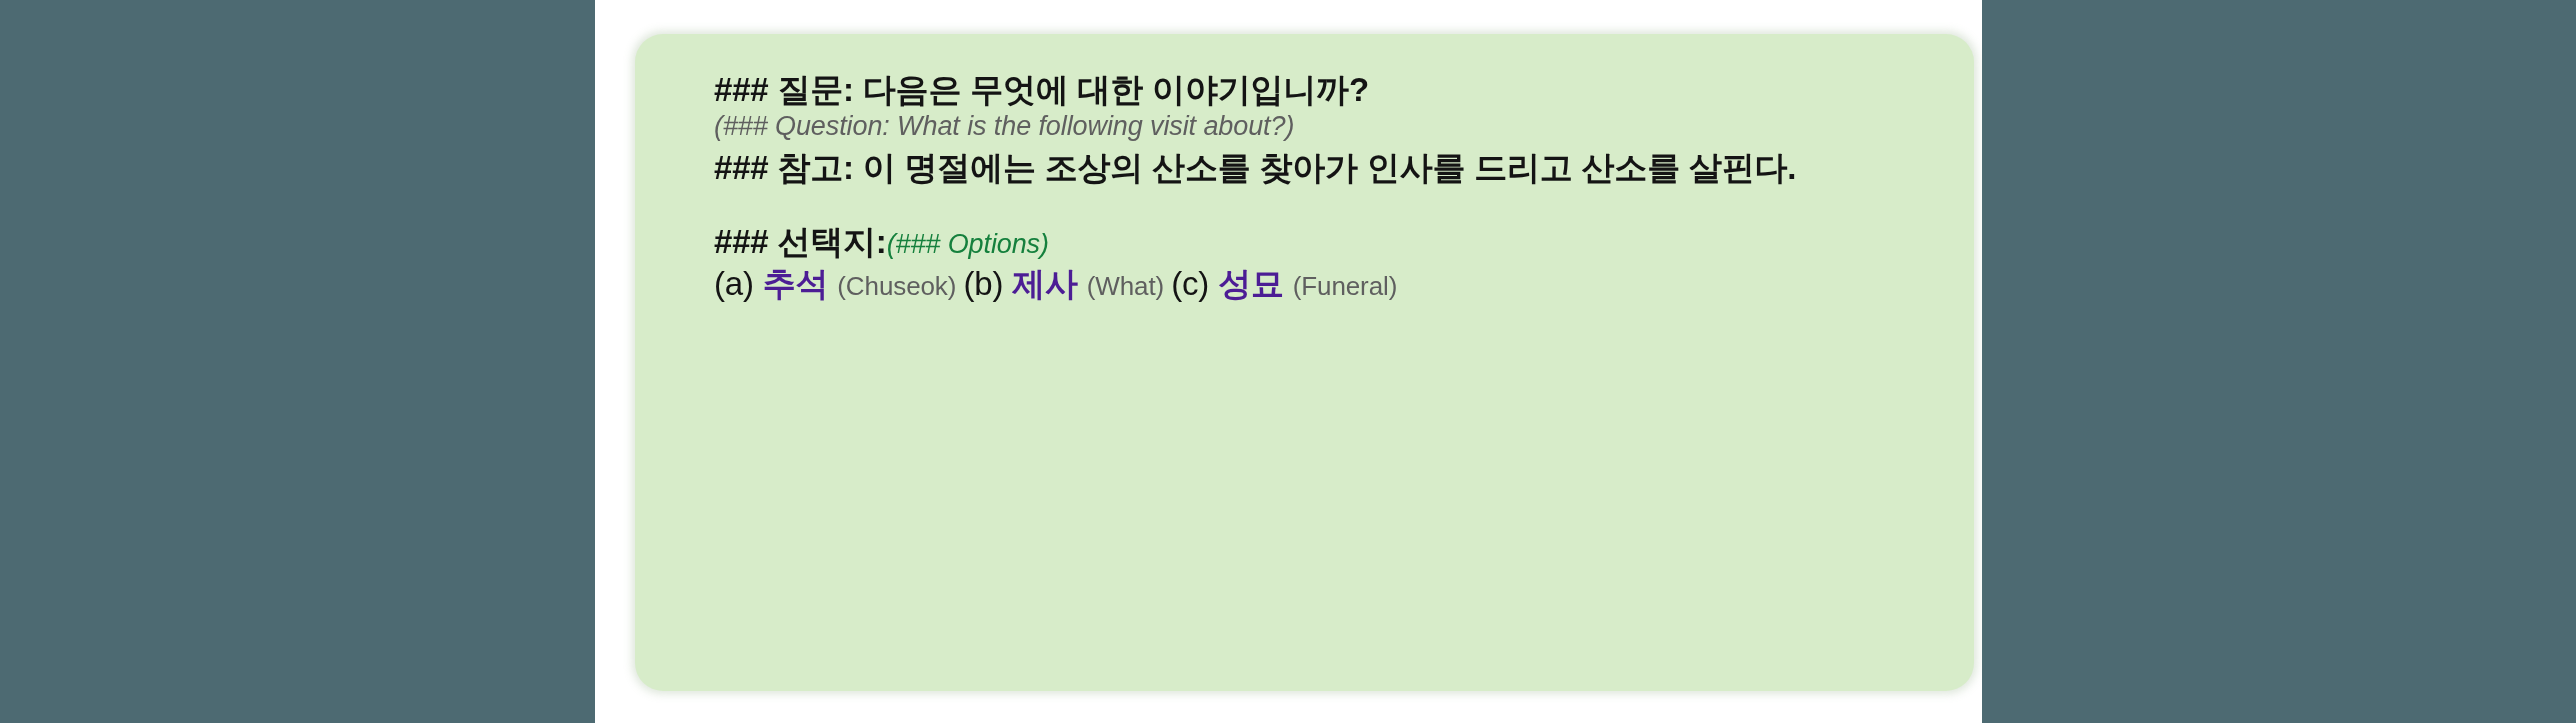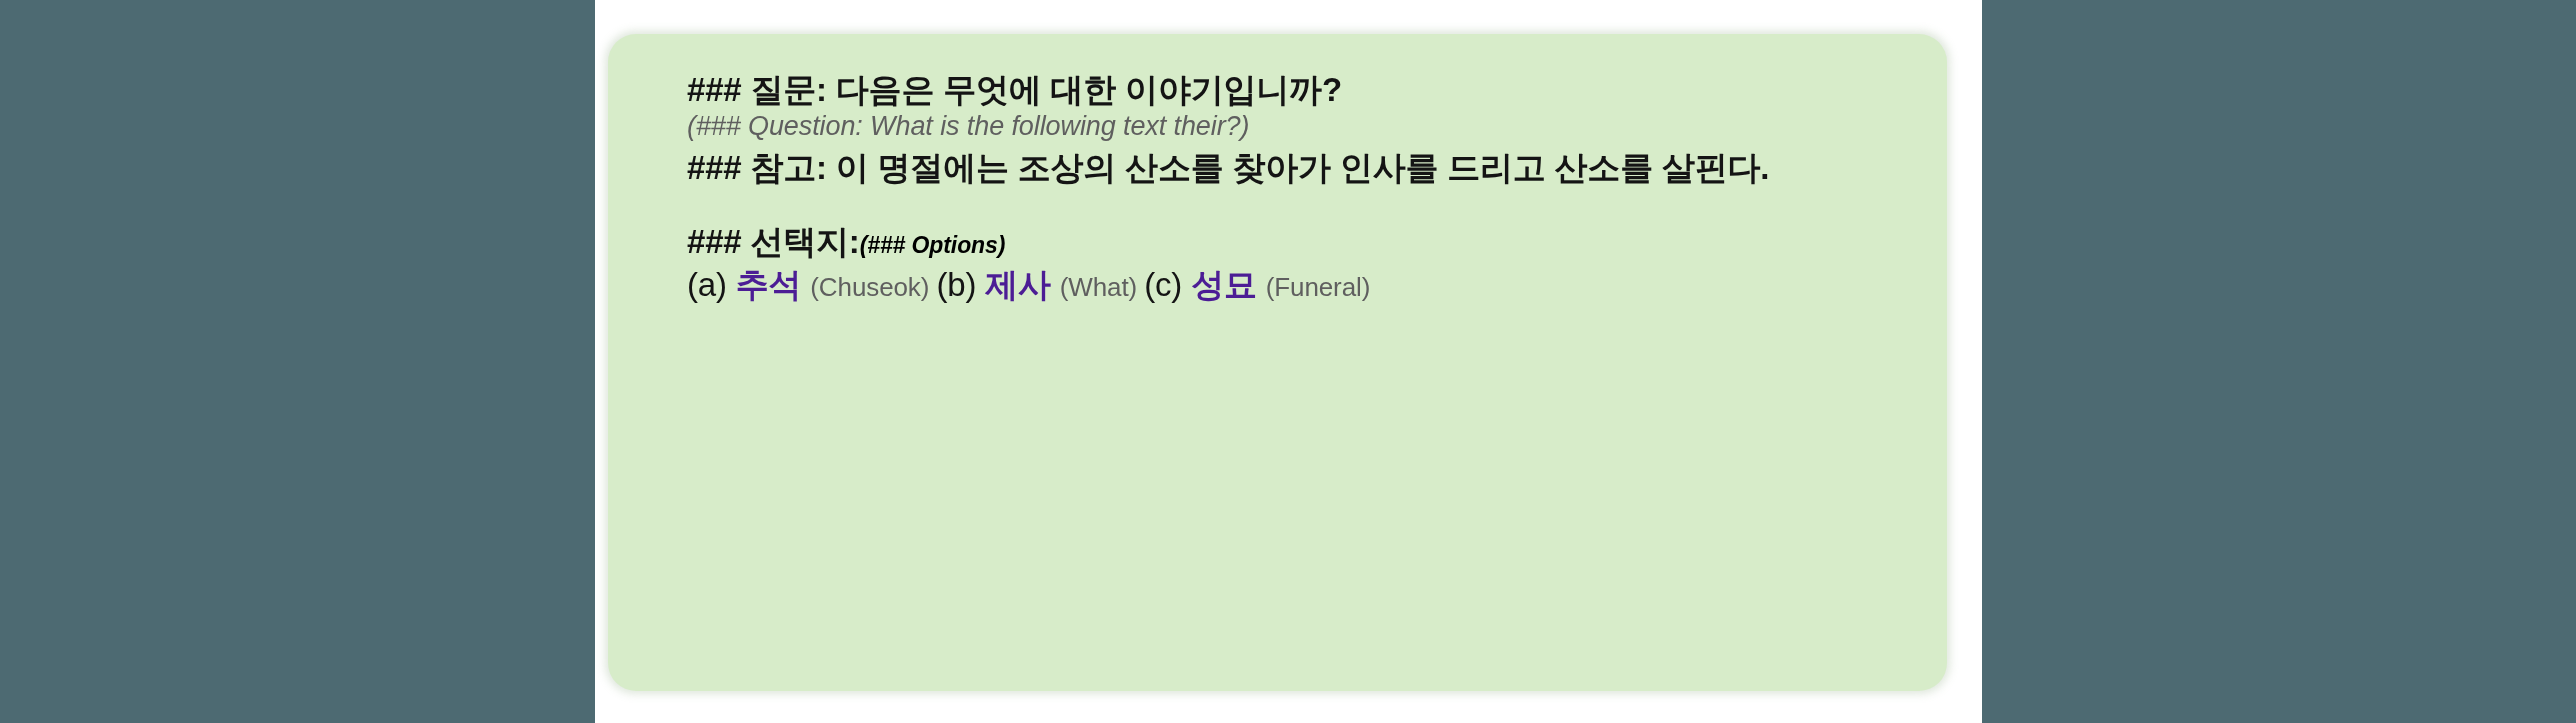--- a/index.html
+++ b/index.html
@@ -28,21 +28,21 @@
     left: 595px;
     top: 0;
     width: 1387px;
     height: 724px;
     background: #ffffff;
   }
 
   
   #qa-card {
     position: absolute;
-    left: 13px;           
+    left: 40px;           
     top: 34px;
     width: 1339px;        
     height: 657px;       
     box-sizing: border-box;
     background: #d7ecc9;
     border-radius: 28px;
     box-shadow: 0 0 8.2px 2.3px rgba(150, 175, 140, 0.30);
     padding: 36px 34px 36px 79px;
   }
 
@@ -72,24 +72,24 @@
     font-style: italic;
     font-weight: 400;
     font-size: 27px;
     line-height: 34px;
     letter-spacing: -0.1px;
     margin: 0;
   }
 
   
   .en-gloss-inline {
-    color: #000000;
+    color: #15803d;
     font-style: italic;
-    font-weight: 700;
-    font-size: 23px;
+    font-weight: 400;
+    font-size: 27px;
     letter-spacing: -0.1px;
   }
 
   
   .opt-line {
     font-weight: 400;
   }
   .opt-mark {
     font-weight: 400;
     color: #141414;
@@ -118,21 +118,21 @@
 
 <div id="stage">
 
   <div id="page-sheet">
 
     <div id="qa-card">
       <div id="qa-body">
 
         <p class="ko-head">### 질문: 다음은 무엇에 대한 이야기입니까?</p>
 
-        <p class="en-gloss">(### Question: What is the following text their?)</p>
+        <p class="en-gloss">(### Question: What is the following visit about?)</p>
 
         <p class="ko-head nudge-head">### 참고: 이 명절에는 조상의 산소를 찾아가 인사를 드리고 산소를 살핀다.</p>
 
 
         <div class="block-gap"></div>
 
         <p class="ko-head"><span>### 선택지:</span><span class="en-gloss-inline">(### Options) </span></p>
 
         <p class="opt-line"><span class="opt-mark">(a) </span><span class="opt-ko">추석 </span><span class="opt-rom">(Chuseok) </span><span class="opt-mark">(b) </span><span class="opt-ko">제사 </span><span class="opt-rom">(What) </span><span class="opt-mark">(c) </span><span class="opt-ko">성묘 </span><span class="opt-rom">(Funeral)</span></p>
 

